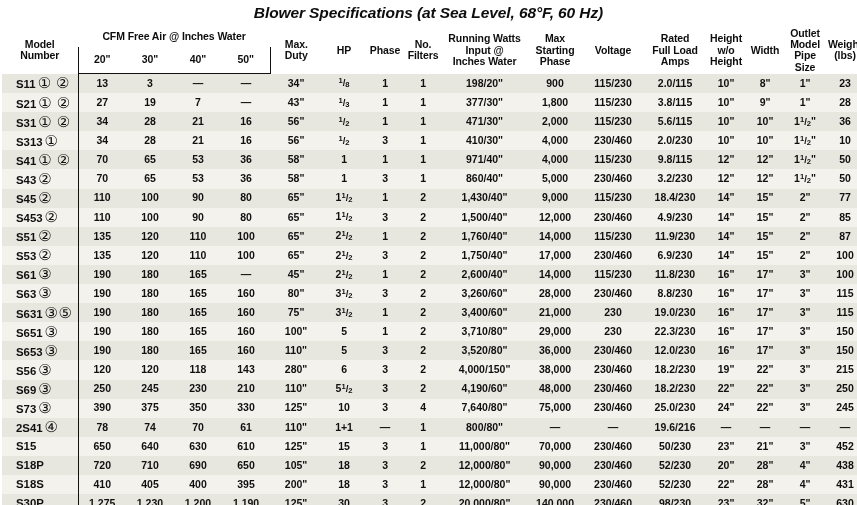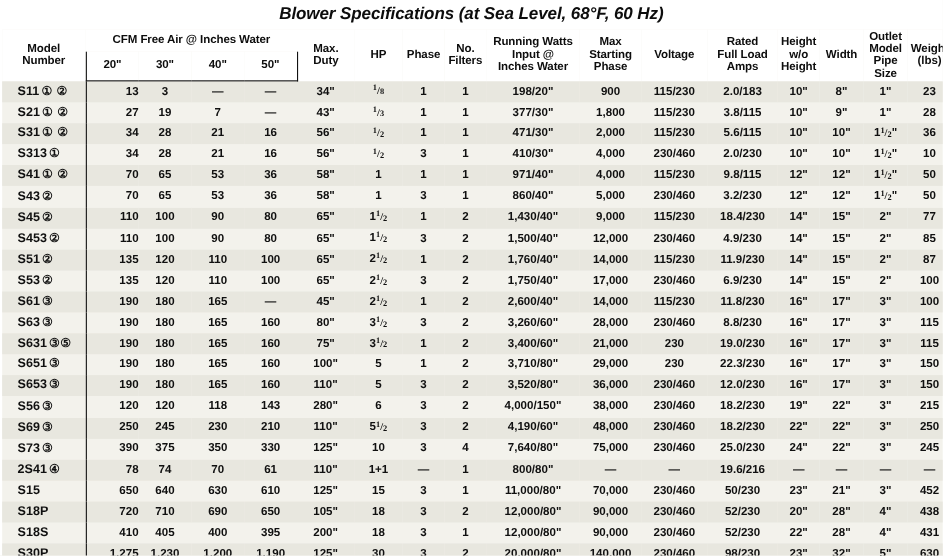--- a/index.html
+++ b/index.html
@@ -87,34 +87,33 @@
     font-size: 11.2px;
     font-weight: bold;
   }
   tbody td.model {
     border-left: none;
     text-align: left;
     padding-left: 14px;
     font-weight: bold;
     font-size: 11.4px;
   }
-  tbody td.firstnum { border-left: 1.5px solid #111; text-align: right; }
+  tbody td.firstnum { border-left: 1.5px solid #111; }
   tbody tr.alt td { background: #e8e7df; }
   tbody tr:last-child td { border-bottom: 1.5px solid #111; }
   .frac {
     display: inline-block;
     font-size: 10.8px;
-    font-family: Liberation Serif, serif;
   }
   .frac sup { font-size: 7.6px; vertical-align: 0.42em; line-height: 0; }
   .frac sub { font-size: 7.6px; vertical-align: -0.12em; line-height: 0; }
   .fslash { font-size: 9.5px; }
   .note-mark {
-    font-size: 11px;
-    font-weight: bold;
+    font-size: 15px;
+    font-weight: normal;
     letter-spacing: 0.4px;
     margin-left: 2px;
   }
 </style>
 </head>
 <body>
 
 <div id="page">
 
   <div class="title">Blower Specifications (at Sea Level, 68°F, 60 Hz)</div>
@@ -203,21 +202,21 @@
           <td>3</td>
           <td>—</td>
           <td>—</td>
           <td>34"</td>
           <td><span class="frac"><sup>1</sup><span class="fslash">/</span><sub>8</sub></span></td>
           <td>1</td>
           <td>1</td>
           <td>198/20"</td>
           <td>900</td>
           <td>115/230</td>
-          <td>2.0/183</td>
+          <td>2.0/115</td>
           <td>10"</td>
           <td>8"</td>
           <td>1"</td>
           <td>23</td>
         </tr>
         <tr>
           <td class="model"><span>S21</span><span class="note-mark">① ②</span></td>
           <td class="firstnum">27</td>
           <td>19</td>
           <td>7</td>

